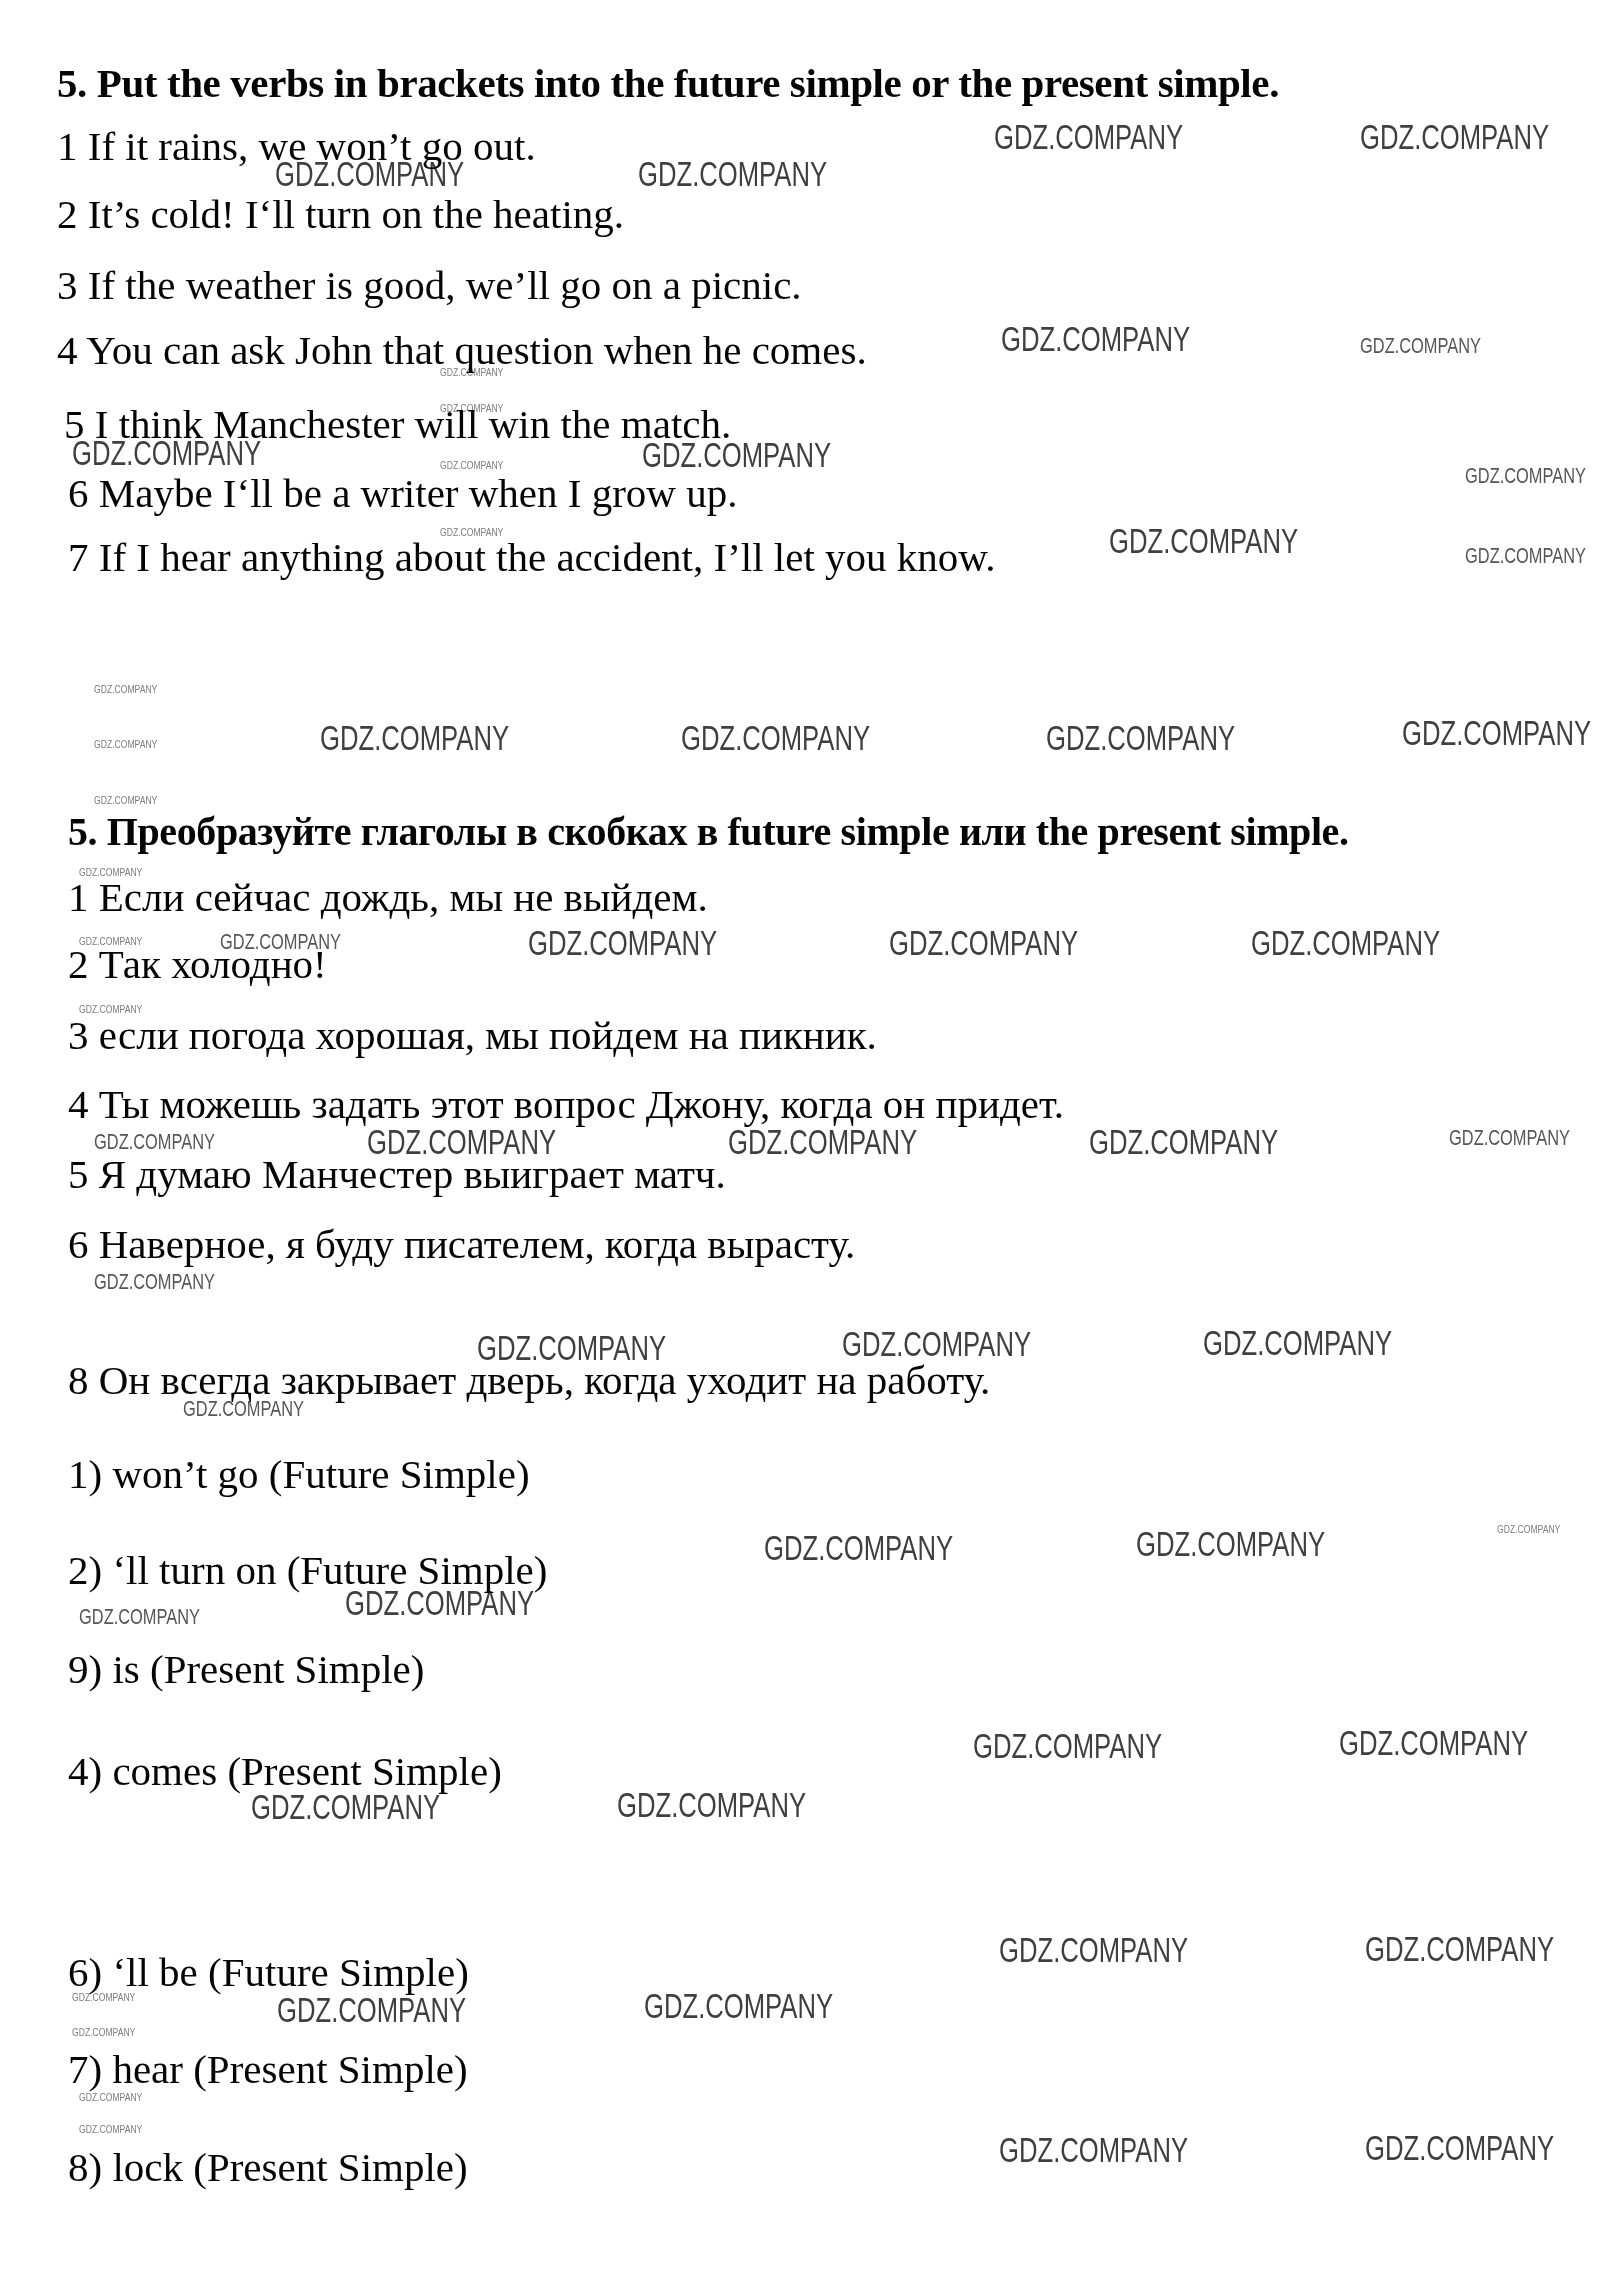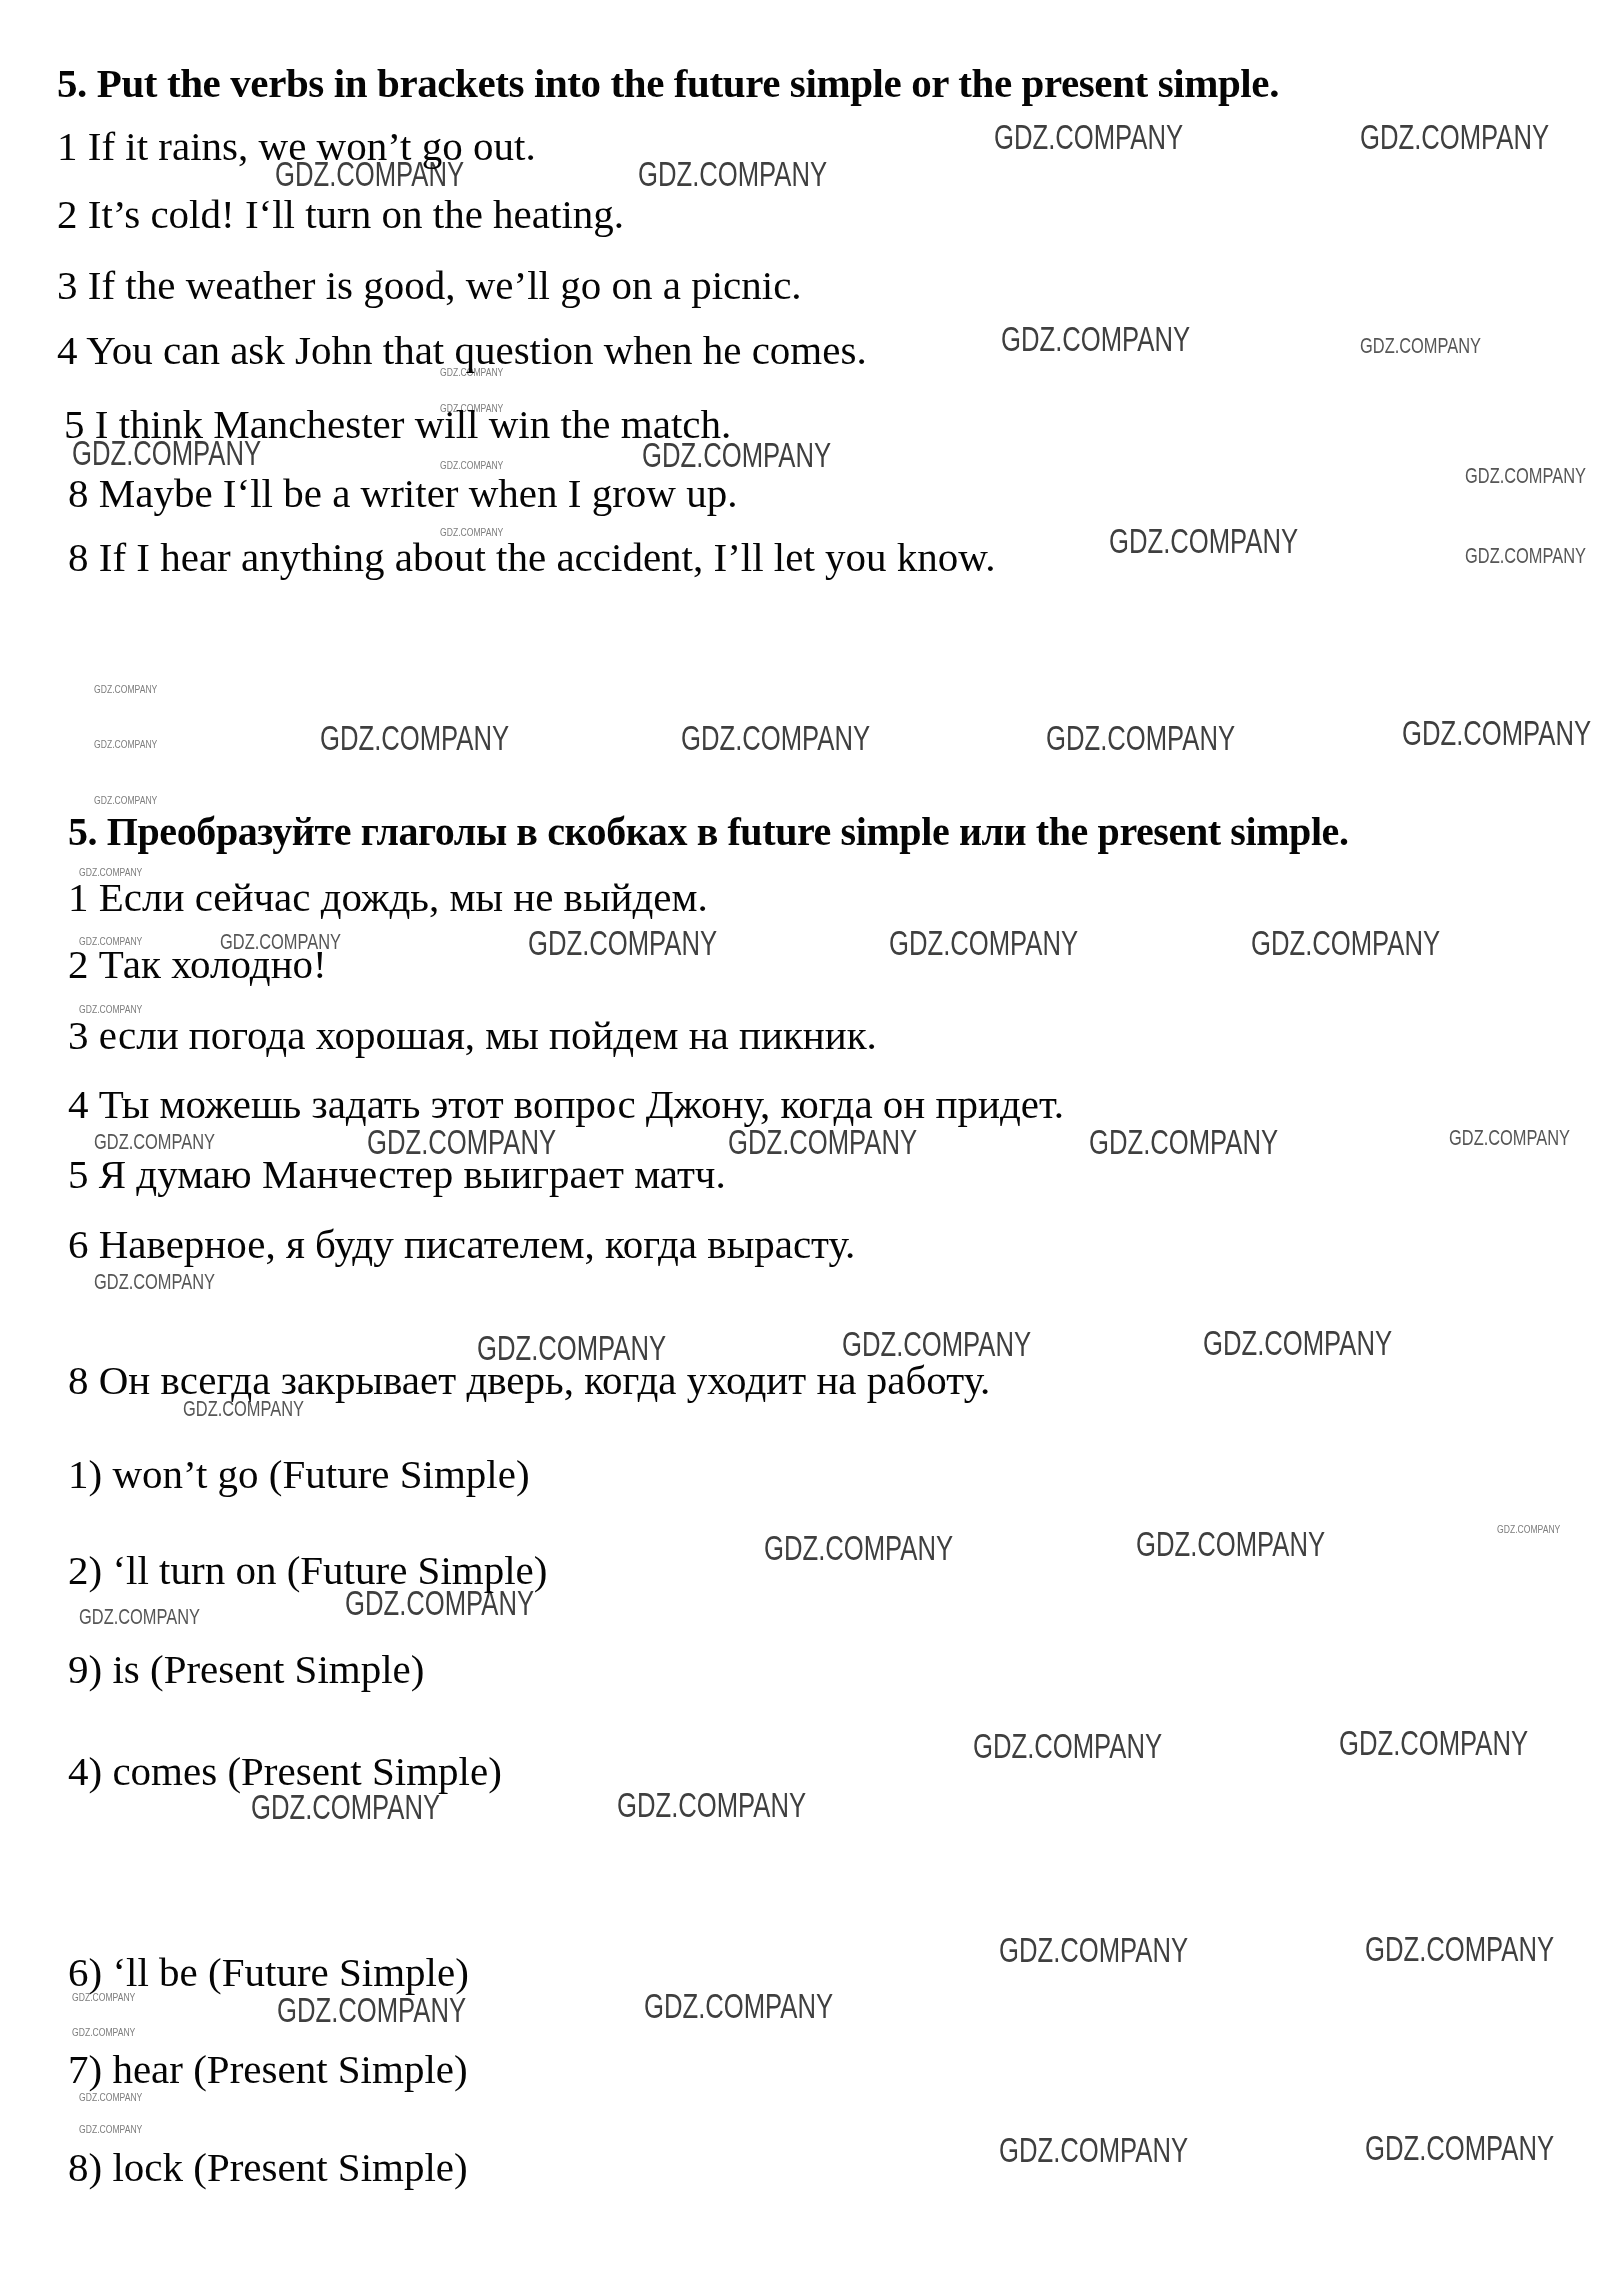--- a/index.html
+++ b/index.html
@@ -103,22 +103,22 @@
       <span class="wm m" style="left: 1365px; top: 2129px;">GDZ.COMPANY</span>
     </div>
 
   <p class="line title" style="left:57px;top:61px">5. Put the verbs in brackets into the future simple or the present simple.</p>
 
   <p class="line" style="left:57px;top:124px">1 If it rains, we won’t go out.</p>
   <p class="line" style="left:57px;top:192px">2 It’s cold! I‘ll turn on the heating.</p>
   <p class="line" style="left:57px;top:263px">3 If the weather is good, we’ll go on a picnic.</p>
   <p class="line" style="left:57px;top:328px">4 You can ask John that question when he comes.</p>
   <p class="line" style="left:64px;top:402px">5 I think Manchester will win the match.</p>
-  <p class="line" style="left:68px;top:471px">8 Maybe I‘ll be a writer when I grow up.</p>
-  <p class="line" style="left:68px;top:535px">8 If I hear anything about the accident, I’ll let you know.</p>
+  <p class="line" style="left:68px;top:471px">6 Maybe I‘ll be a writer when I grow up.</p>
+  <p class="line" style="left:68px;top:535px">7 If I hear anything about the accident, I’ll let you know.</p>
 
   <p class="line title title-ru" style="left:68px;top:810px">5. Преобразуйте глаголы в скобках в future simple или the present simple.</p>
 
   <p class="line" style="left:68px;top:875px">1 Если сейчас дождь, мы не выйдем.</p>
   <p class="line" style="left:68px;top:942px">2 Так холодно!</p>
   <p class="line" style="left:68px;top:1013px">3 если погода хорошая, мы пойдем на пикник.</p>
   <p class="line" style="left:68px;top:1082px">4 Ты можешь задать этот вопрос Джону, когда он придет.</p>
   <p class="line" style="left:68px;top:1152px">5 Я думаю Манчестер выиграет матч.</p>
   <p class="line" style="left:68px;top:1222px">6 Наверное, я буду писателем, когда вырасту.</p>
   <p class="line" style="left:68px;top:1358px">8 Он всегда закрывает дверь, когда уходит на работу.</p>

